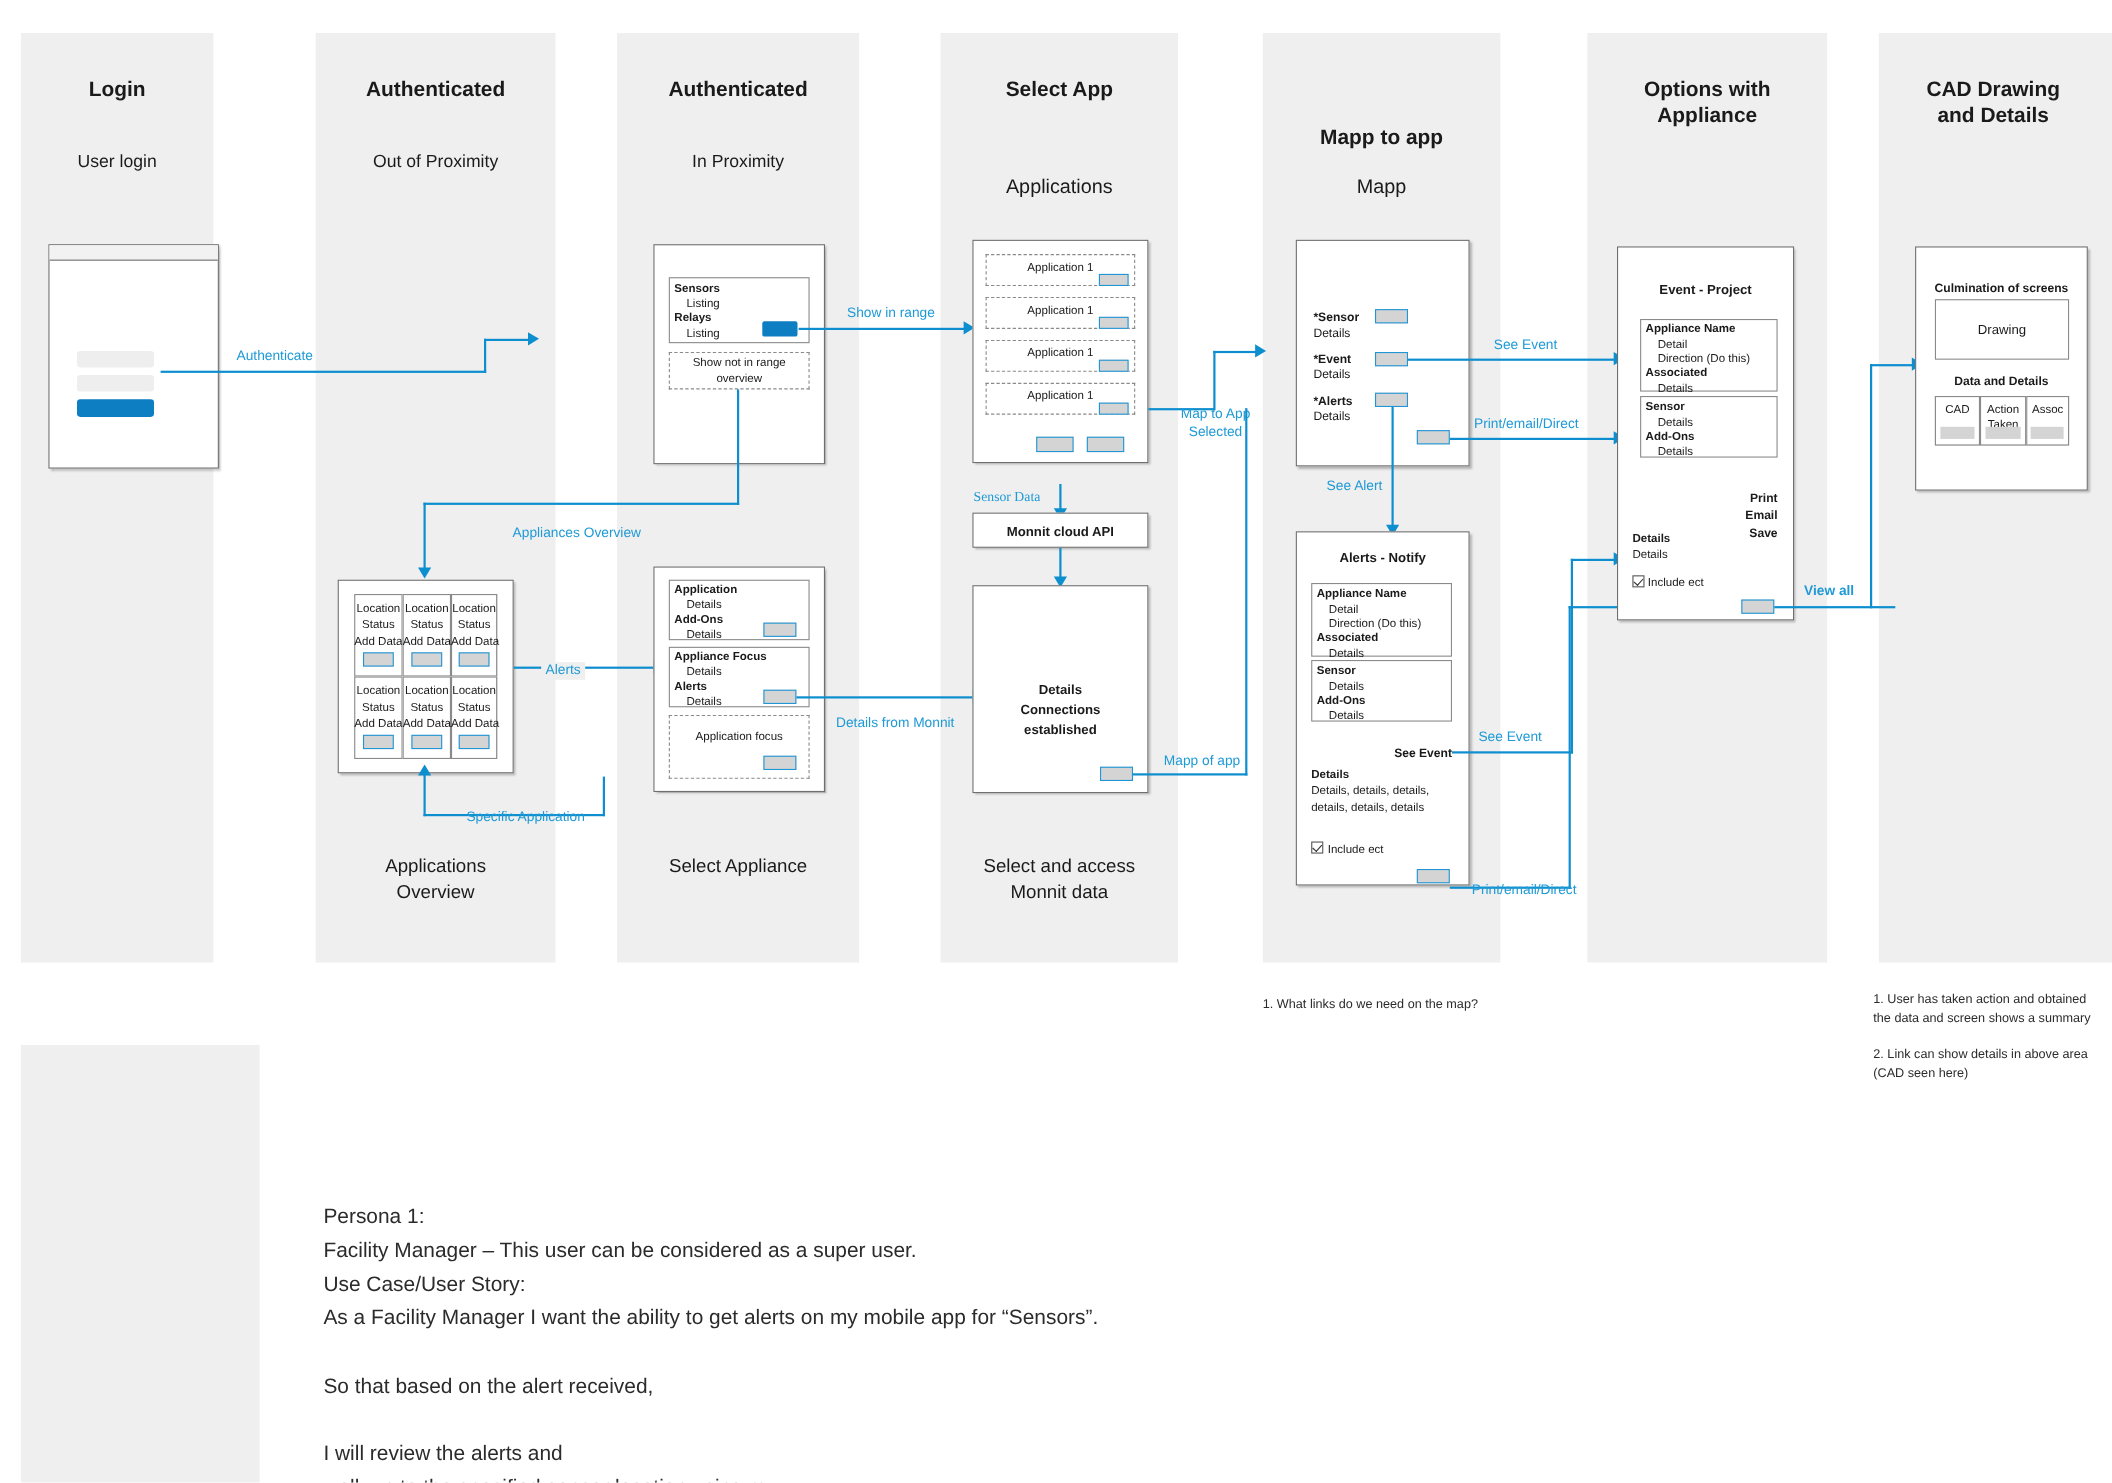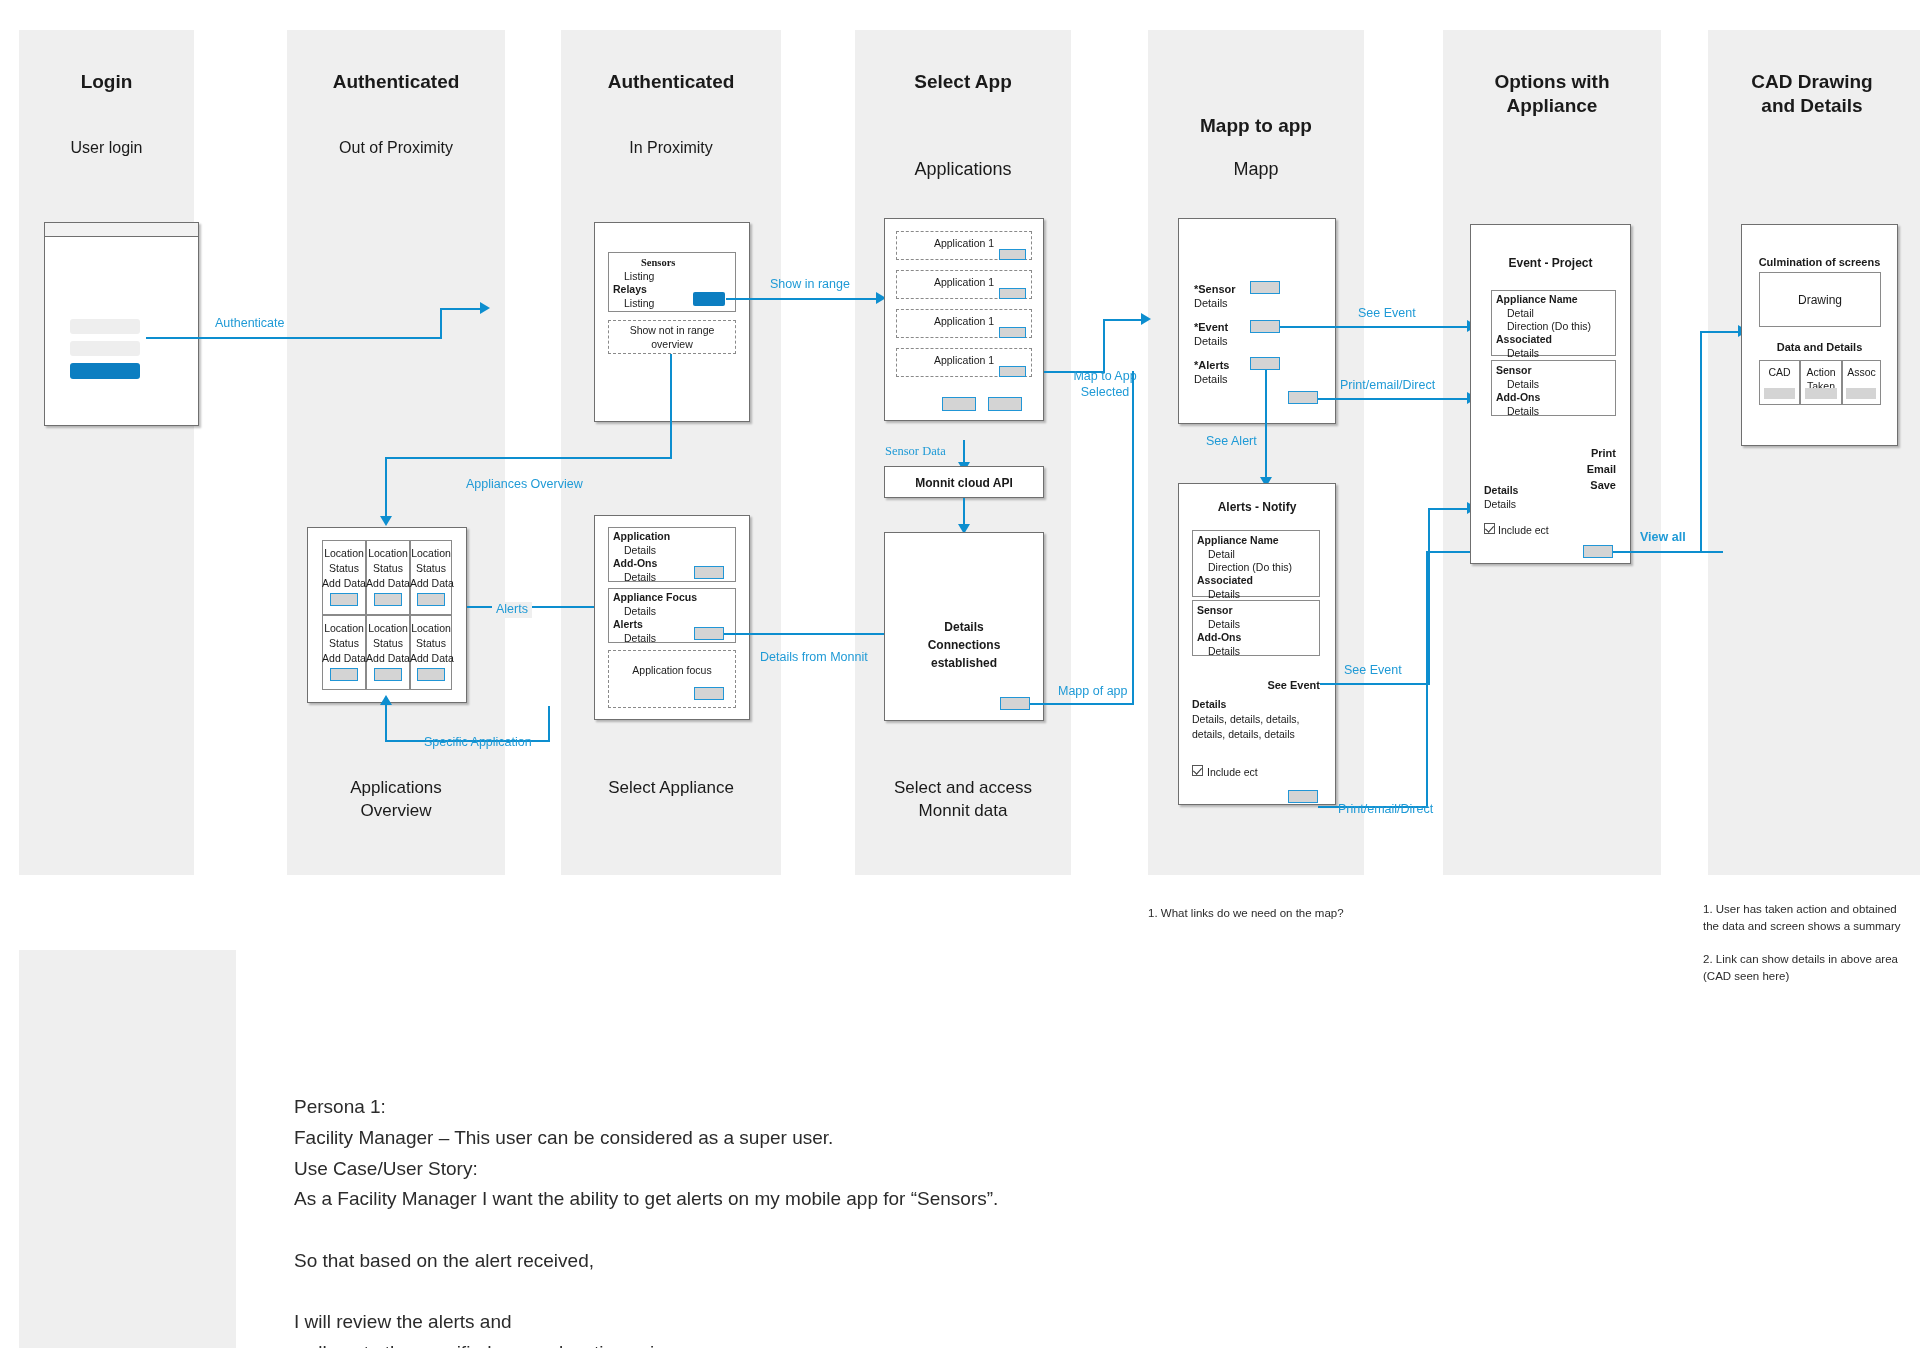--- a/index.html
+++ b/index.html
@@ -221,21 +221,21 @@
   </div>
 
   <div class="conn h" style="left:146px;top:337px;width:296px;"></div>
   <div class="conn v" style="left:440px;top:308px;height:31px;"></div>
   <div class="conn h" style="left:440px;top:308px;width:42px;"></div>
   <div class="arrow right" style="left:480px;top:302px;"></div>
   <div class="conn-label" style="left:215px;top:316px;">Authenticate</div>
 
   <div class="screen" style="left:594px;top:222px;width:156px;height:200px;"></div>
   <div class="inner-box" style="left:608px;top:252px;width:128px;height:60px;"></div>
-  <div class="txt b" style="left:641px;top:256px;font-family:Liberation Serif, serif;">Sensors</div>
+  <div class="txt b" style="left:613px;top:256px;">Sensors</div>
   <div class="txt" style="left:624px;top:270px;">Listing</div>
   <div class="txt b" style="left:613px;top:283px;">Relays</div>
   <div class="txt" style="left:624px;top:297px;">Listing</div>
   <div class="blue-btn" style="left:693px;top:292px;width:32px;height:14px;border-radius:2px;"></div>
 
   <div class="inner-box dashed" style="left:608px;top:320px;width:128px;height:34px;"></div>
   <div class="txt c" style="left:608px;top:324px;width:128px;">Show not in range
 overview</div>
 
   <div class="conn h" style="left:726px;top:298px;width:152px;"></div>

